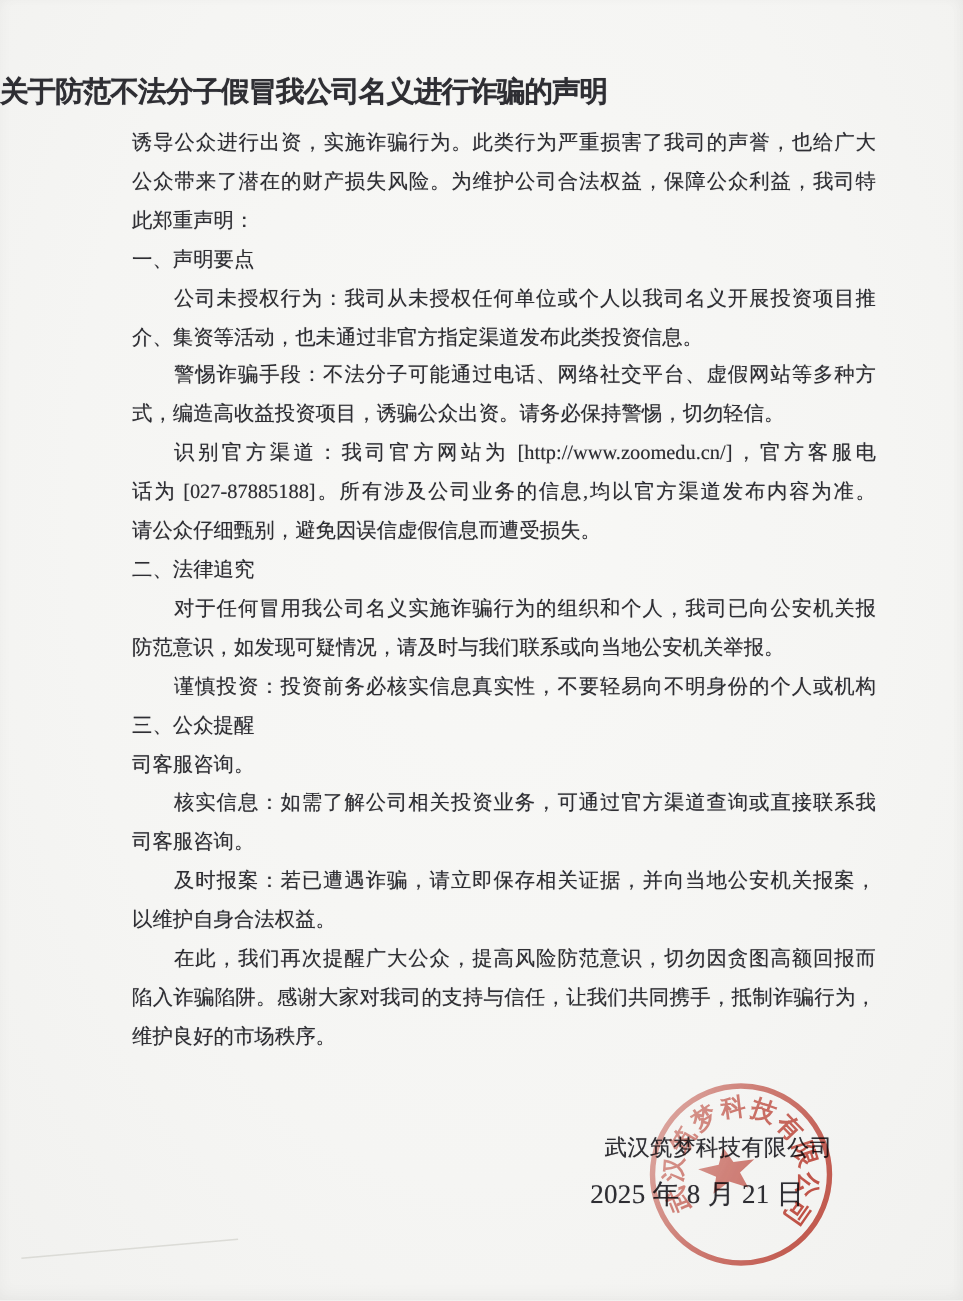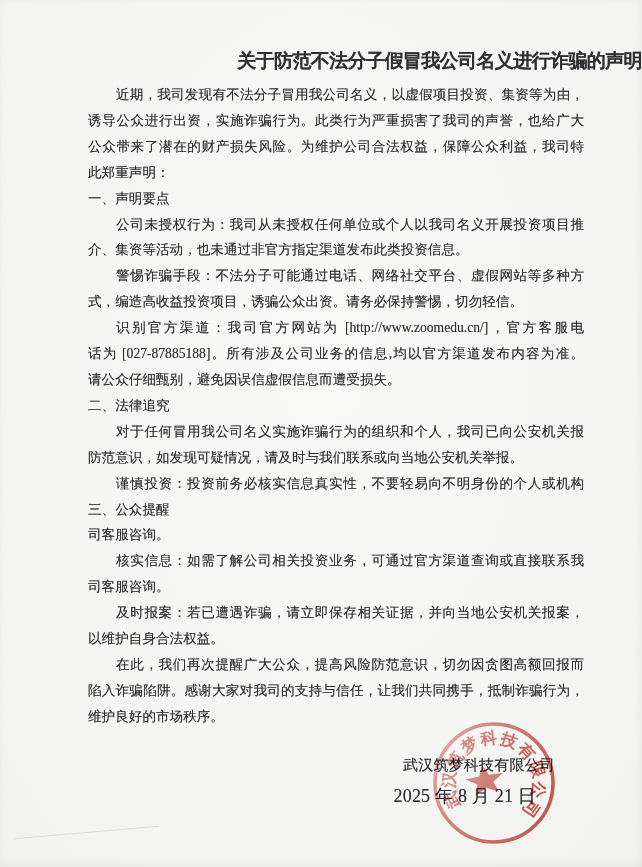--- a/index.html
+++ b/index.html
@@ -11,21 +11,21 @@
     overflow:hidden;
   }
   .paper{
     position:absolute;inset:0;
     background:
       radial-gradient(ellipse at 50% 40%, #f8f8f6 0%, #f5f5f3 60%, #f1f1ef 100%);
     box-shadow: inset 0 -4px 10px rgba(0,0,0,0.035), inset -3px 0 8px rgba(0,0,0,0.02);
   }
   .title{
     position:absolute;top:48px;left:0;right:0;
-    text-align:right;
+    text-align:left;
     font-family:"Liberation Sans", sans-serif;
     font-size:19px;font-weight:bold;
     letter-spacing:-0.6px;
     color:var(--ink,#26262b);
     text-shadow:0 0 0.5px rgba(38,38,43,0.55);
   }
   .body-text{
     position:absolute;left:88px;top:82px;width:496px;
     font-size:13.6px;line-height:25.9px;
     color:var(--ink,#2e2e33);
@@ -70,21 +70,20 @@
   }
 </style>
 </head>
 <body style="--ink: #2e2e33; --seal: #c03a2d;">
 
 <div class="paper">
 
   <div class="title">关于防范不法分子假冒我公司名义进行诈骗的声明</div>
 
   <div class="body-text">
-    <div class="ln ind jst">近期，我司发现有不法分子冒用我公司名义，以虚假项目投资、集资等为由，</div>
     <div class="ln jst">诱导公众进行出资，实施诈骗行为。此类行为严重损害了我司的声誉，也给广大</div>
     <div class="ln jst">公众带来了潜在的财产损失风险。为维护公司合法权益，保障公众利益，我司特</div>
     <div class="ln">此郑重声明：</div>
     <div class="ln">一、声明要点</div>
     <div class="ln ind jst">公司未授权行为：我司从未授权任何单位或个人以我司名义开展投资项目推</div>
     <div class="ln">介、集资等活动，也未通过非官方指定渠道发布此类投资信息。</div>
     <div class="ln ind jst">警惕诈骗手段：不法分子可能通过电话、网络社交平台、虚假网站等多种方</div>
     <div class="ln">式，编造高收益投资项目，诱骗公众出资。请务必保持警惕，切勿轻信。</div>
     <div class="ln ind jst">识别官方渠道：我司官方网站为 [http://www.zoomedu.cn/]，官方客服电</div>
     <div class="ln jst">话为 [027-87885188]。所有涉及公司业务的信息,均以官方渠道发布内容为准。</div>

